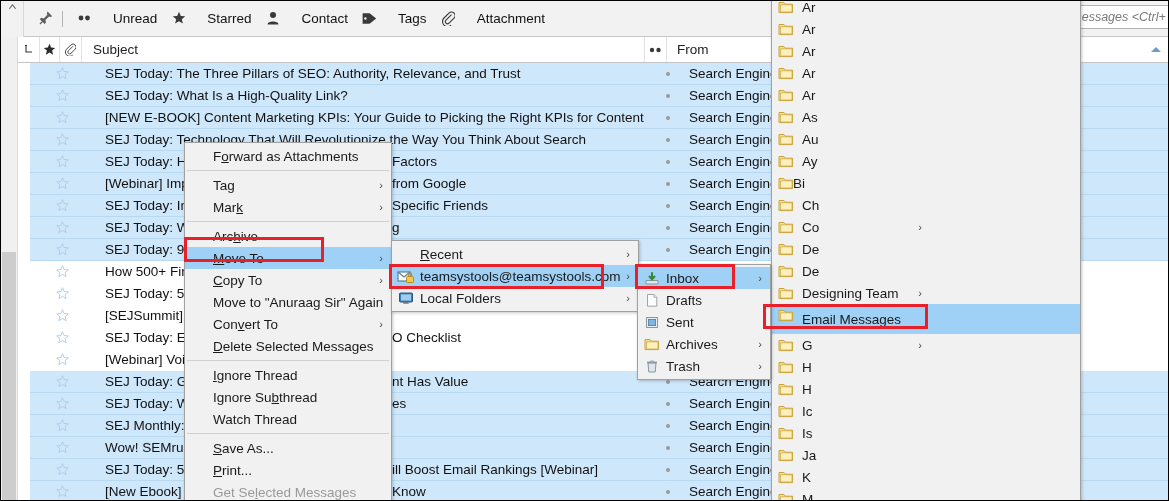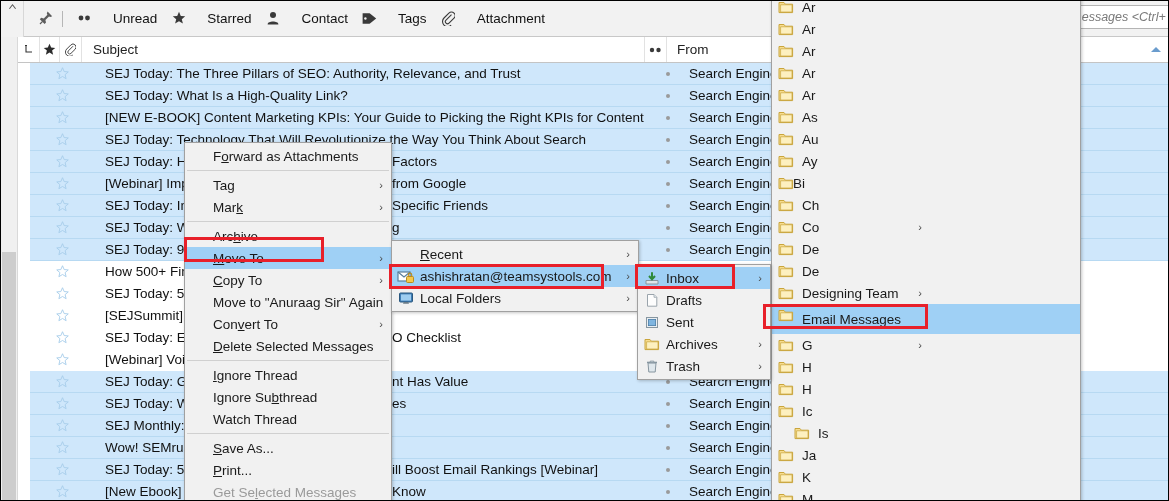--- a/index.html
+++ b/index.html
@@ -723,21 +723,21 @@
       </div>
       <div class="mi" style="height: 22px;">
         <span class="mico">
           <svg width="16" height="15" viewBox="0 0 16 15">
             <path d="M1 2.5 H6 L7.4 4.2 H14.6 V12.6 H1 Z" fill="#f7dd8f" stroke="#c9a53c" stroke-width="1"></path>
             <path d="M2.6 4.8 H14.0 V12.0 H2.6 Z" fill="#fdf0bf" stroke="#c9a53c" stroke-width=".7"></path>
           </svg>
         </span>
         <span>Ic</span>
       </div>
-      <div class="mi" style="height: 22px; margin-left: 16px;">
+      <div class="mi" style="height: 22px;">
         <span class="mico">
           <svg width="16" height="15" viewBox="0 0 16 15">
             <path d="M1 2.5 H6 L7.4 4.2 H14.6 V12.6 H1 Z" fill="#f7dd8f" stroke="#c9a53c" stroke-width="1"></path>
             <path d="M2.6 4.8 H14.0 V12.0 H2.6 Z" fill="#fdf0bf" stroke="#c9a53c" stroke-width=".7"></path>
           </svg>
         </span>
         <span>Is</span>
       </div>
       <div class="mi" style="height: 22px;">
         <span class="mico">
@@ -832,21 +832,21 @@
       </div>
       <div class="mi hl">
         <span class="mico">
           <svg width="18" height="15" viewBox="0 0 18 15">
             <rect x="1" y="3" width="12" height="9" fill="#fff" stroke="#5b7f9c" stroke-width="1.2"></rect>
             <path d="M1 3 L7 8 L13 3" stroke="#5b7f9c" stroke-width="1.2" fill="none"></path>
             <rect x="9.5" y="7.5" width="7" height="6" rx="1" fill="#f5c84b" stroke="#b88c1e" stroke-width="1"></rect>
             <path d="M11.3 7.5 V5.8 a1.7 1.7 0 0 1 3.4 0 V7.5" stroke="#b88c1e" stroke-width="1.1" fill="none"></path>
           </svg>
         </span>
-        <span>ashishratan@teamsystools.com</span>
+        <span>teamsystools@teamsystools.com</span>
         <span class="arrow">›</span>
       </div>
       <div class="mi">
         <span class="mico">
           <svg width="16" height="15" viewBox="0 0 16 15">
             <rect x="1.5" y="2" width="13" height="9" rx="1" fill="#3f7db5" stroke="#2b587f" stroke-width="1"></rect>
             <rect x="3" y="3.4" width="10" height="6.2" fill="#9ecdf0"></rect>
             <path d="M5 12.8 H11 L10.3 11 H5.7 Z" fill="#6b7c88"></path>
           </svg>
         </span>

